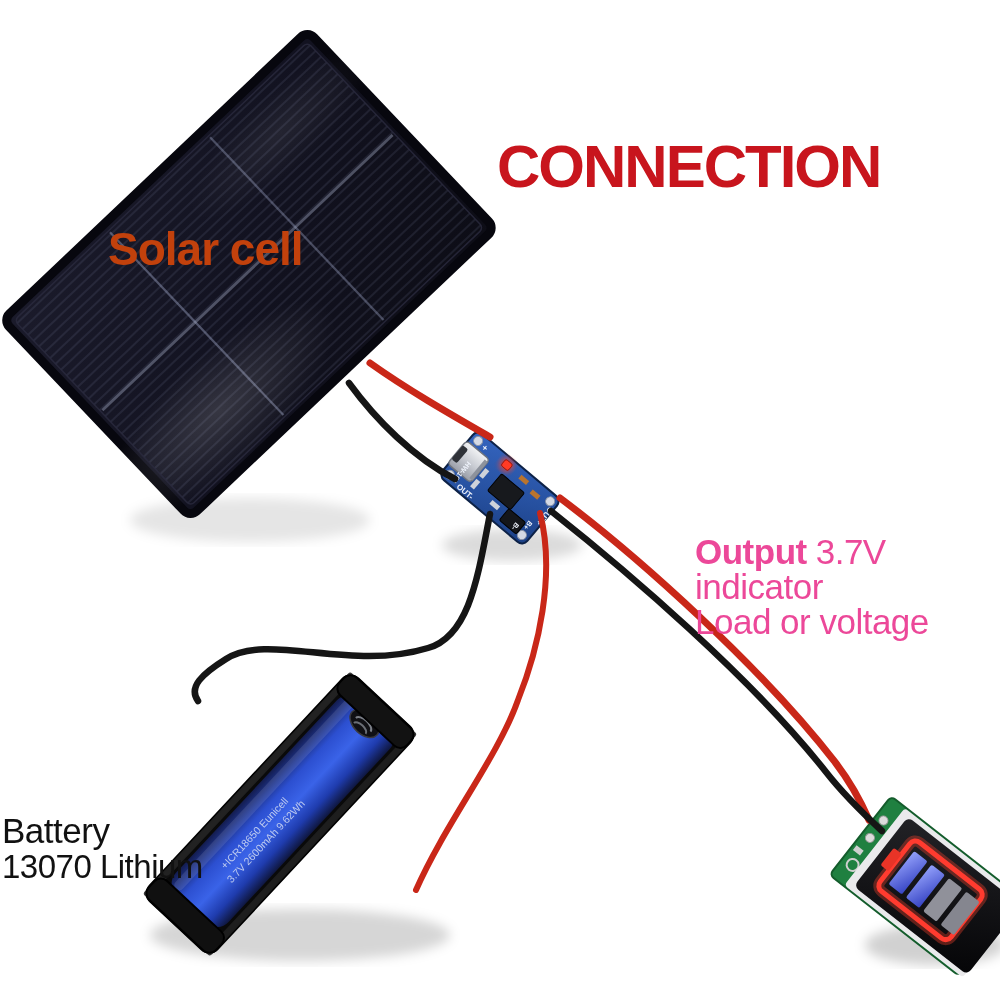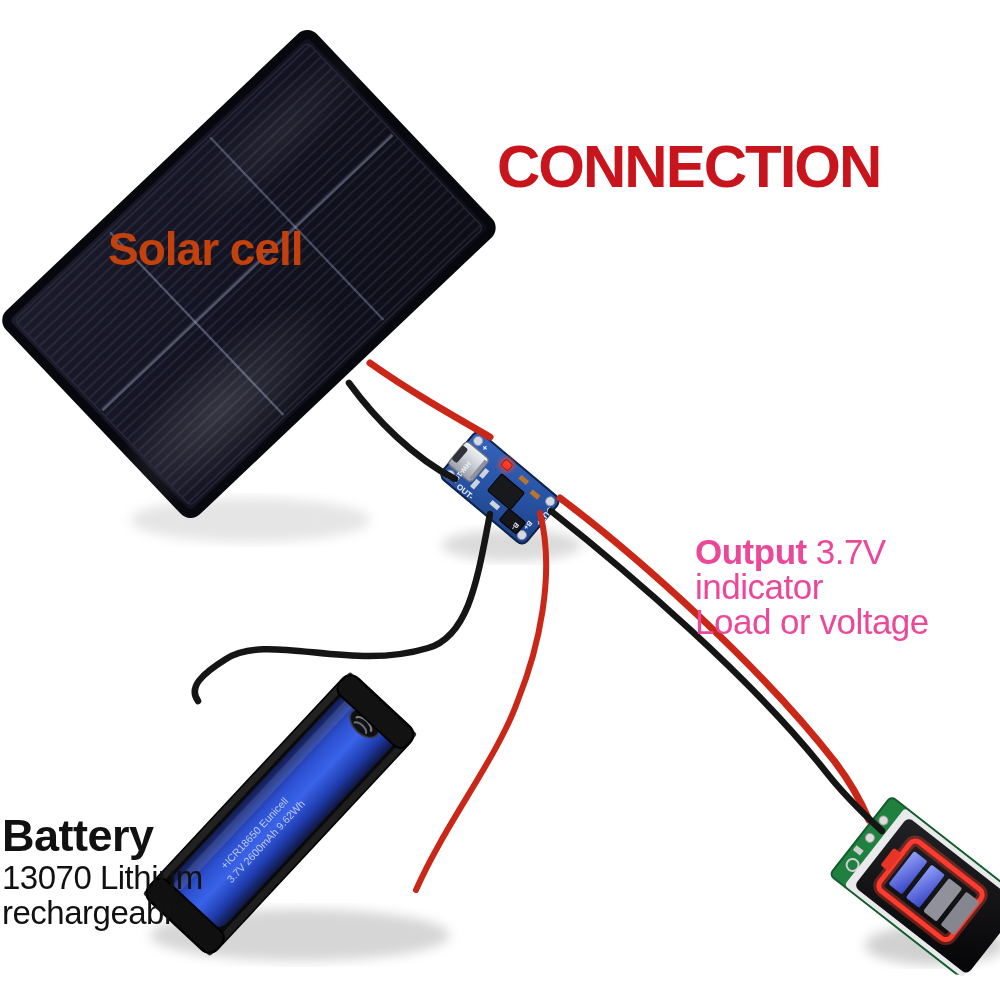--- a/index.html
+++ b/index.html
@@ -11,21 +11,21 @@
          font-size:60px;line-height:1.16;letter-spacing:-2px;}
   #solar-label{left:108px;top:226px;width:272px;color:#c2410c;font-size:46px;
                line-height:1.02;letter-spacing:-1px;}
   #solar-label .b{font-weight:bold;}
   #output-label{left:695px;top:534px;width:300px;color:#ec4899;font-size:35px;
                 line-height:1.0;letter-spacing:-0.5px;}
   #output-label .b{font-weight:bold;}
   #output-label .rest{margin-left:9px;}
   #battery-label{left:2px;top:812px;width:262px;color:#111111;font-size:33px;
                  line-height:1.07;letter-spacing:-0.5px;}
-  #battery-label .b{font-weight:bold;font-size:45px;}
+  #battery-label .b{font-weight:normal;font-size:35px;}
 </style>
 </head>
 <body>
 
 <div id="stage">
 
 <svg id="scene" width="1000" height="1000" viewBox="0 0 1000 1000">
   <defs>
     <linearGradient id="panelBase" x1="0" y1="0" x2="1" y2="1">
       <stop offset="0" stop-color="#1b1b2b"></stop>
@@ -201,16 +201,15 @@
   <div>
     <span class="b">Output</span><span class="rest">3.7V</span>
   </div>
   <div>indicator</div>
   <div>Load or voltage</div>
 </div>
 
 <div class="lbl" id="battery-label">
   <div class="b">Battery</div>
   <div>13070 Lithium</div>
-  <div>rechargeable</div>
 </div>
 
 </div>
 
 </body></html>

